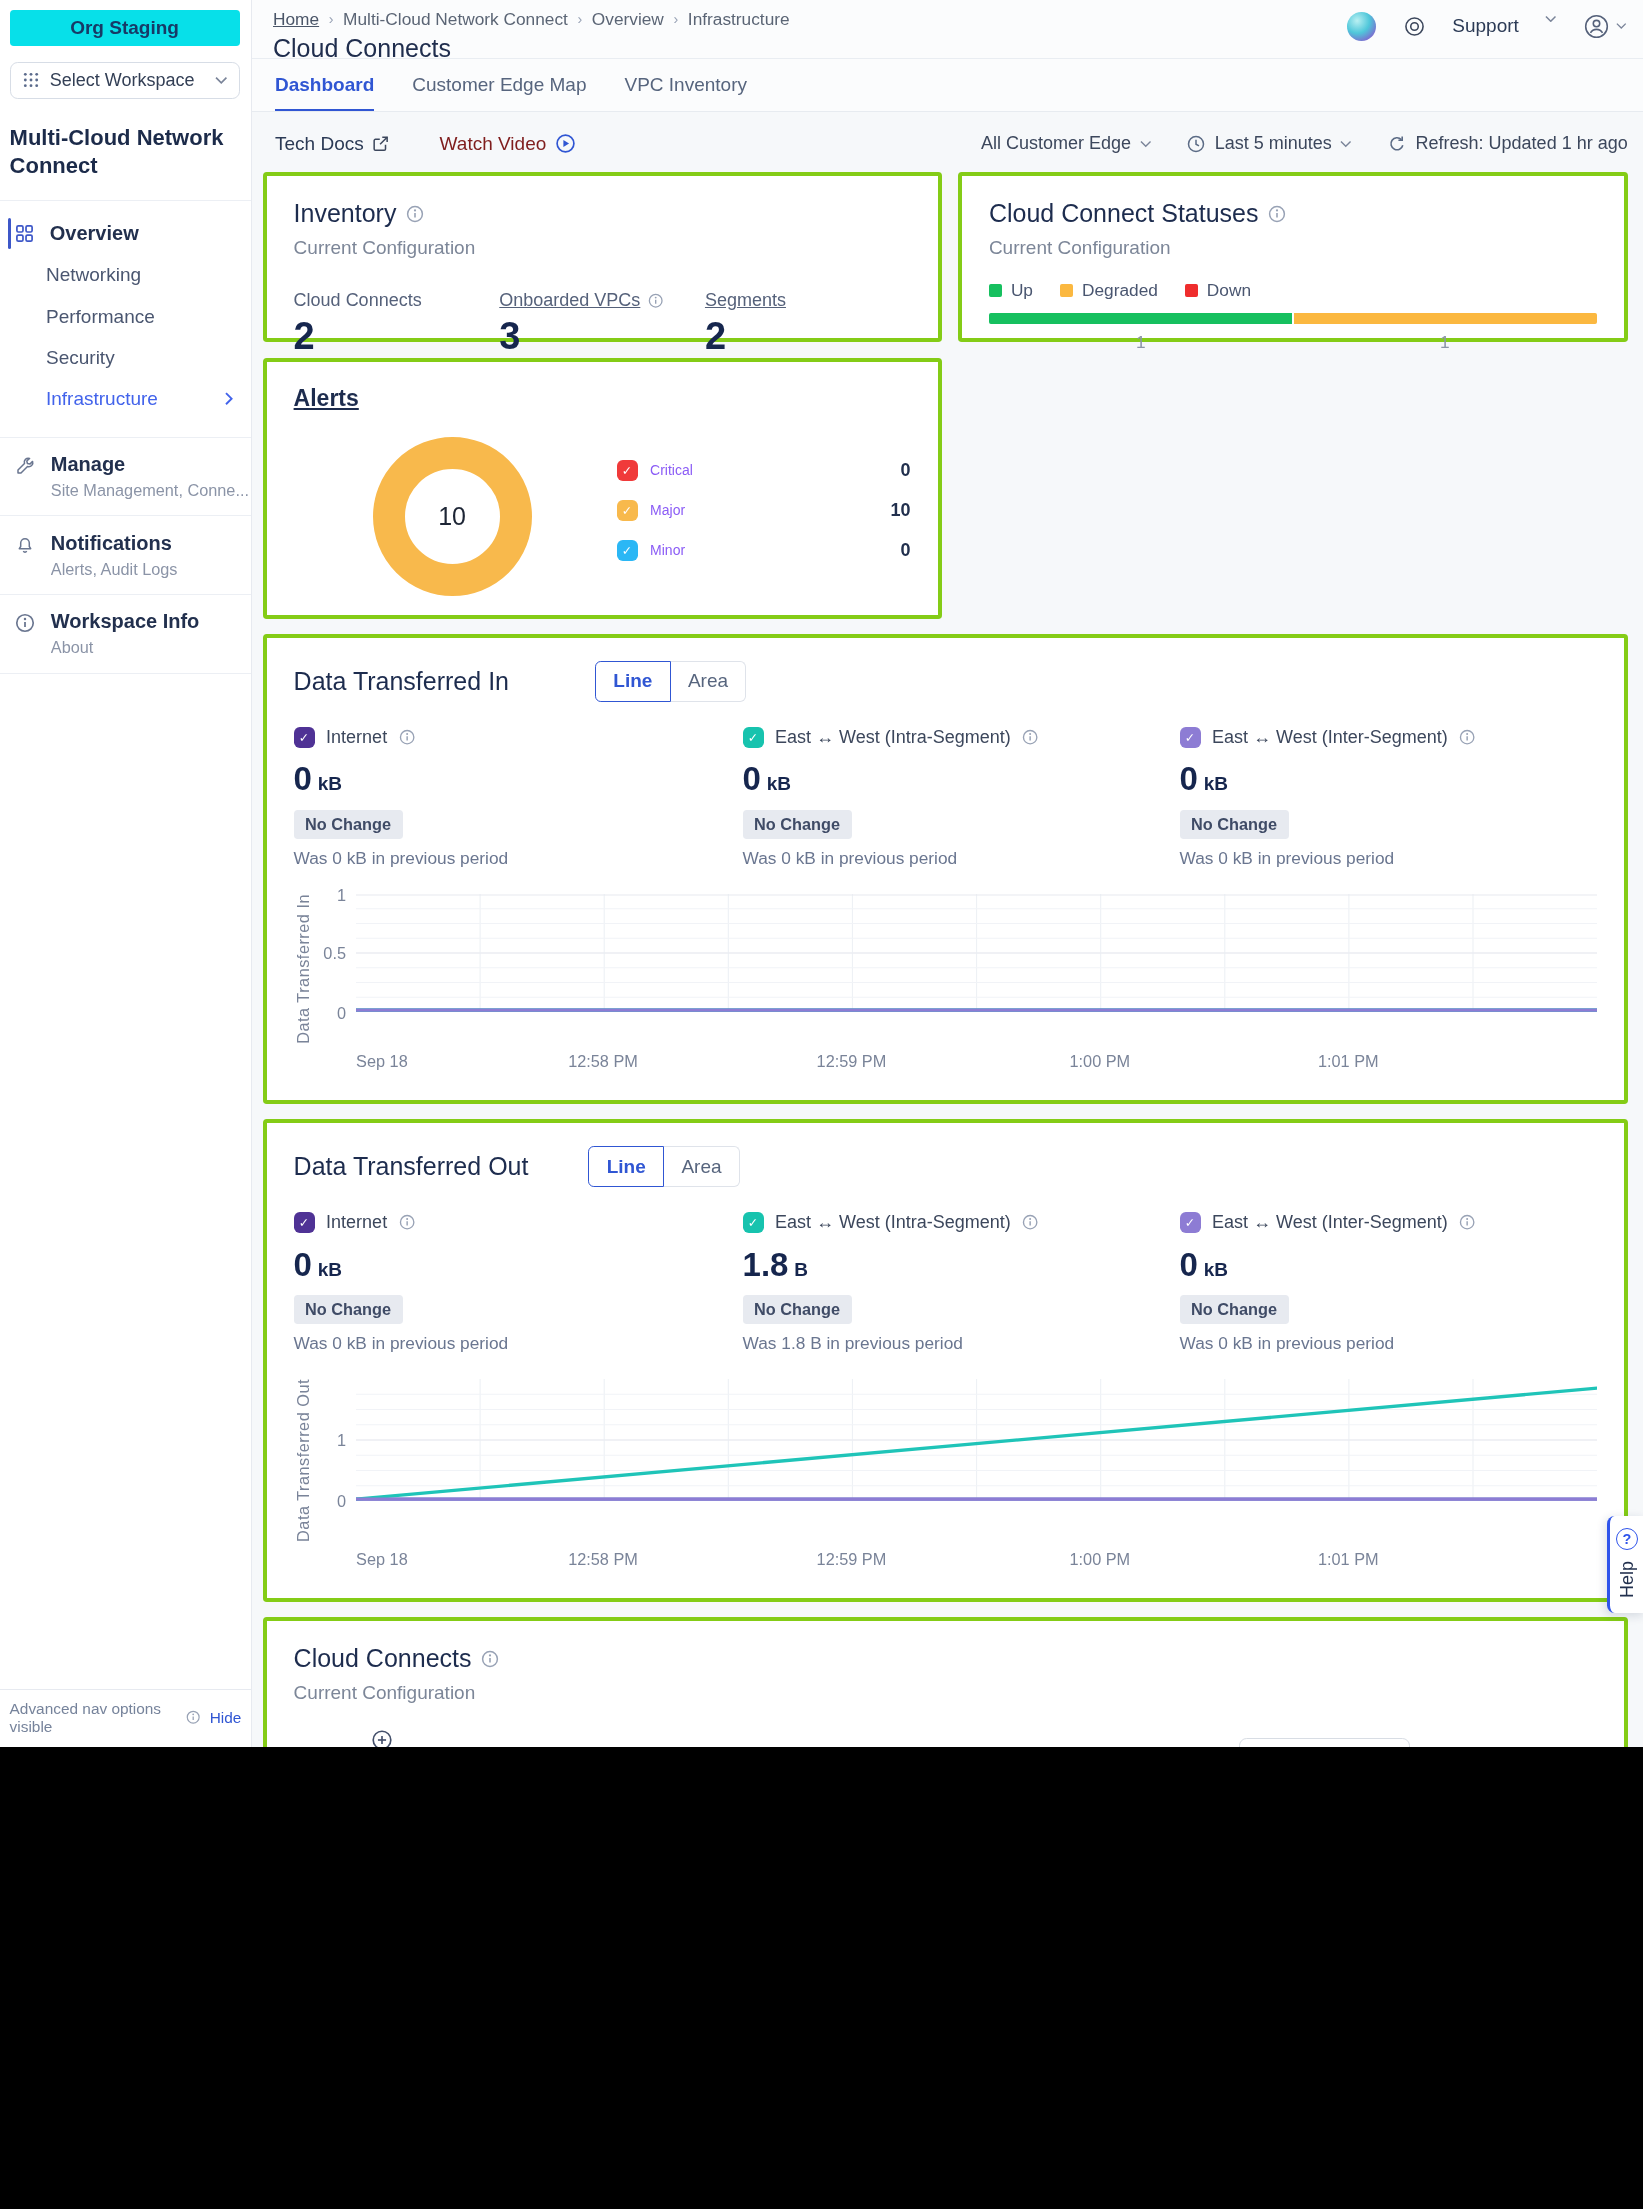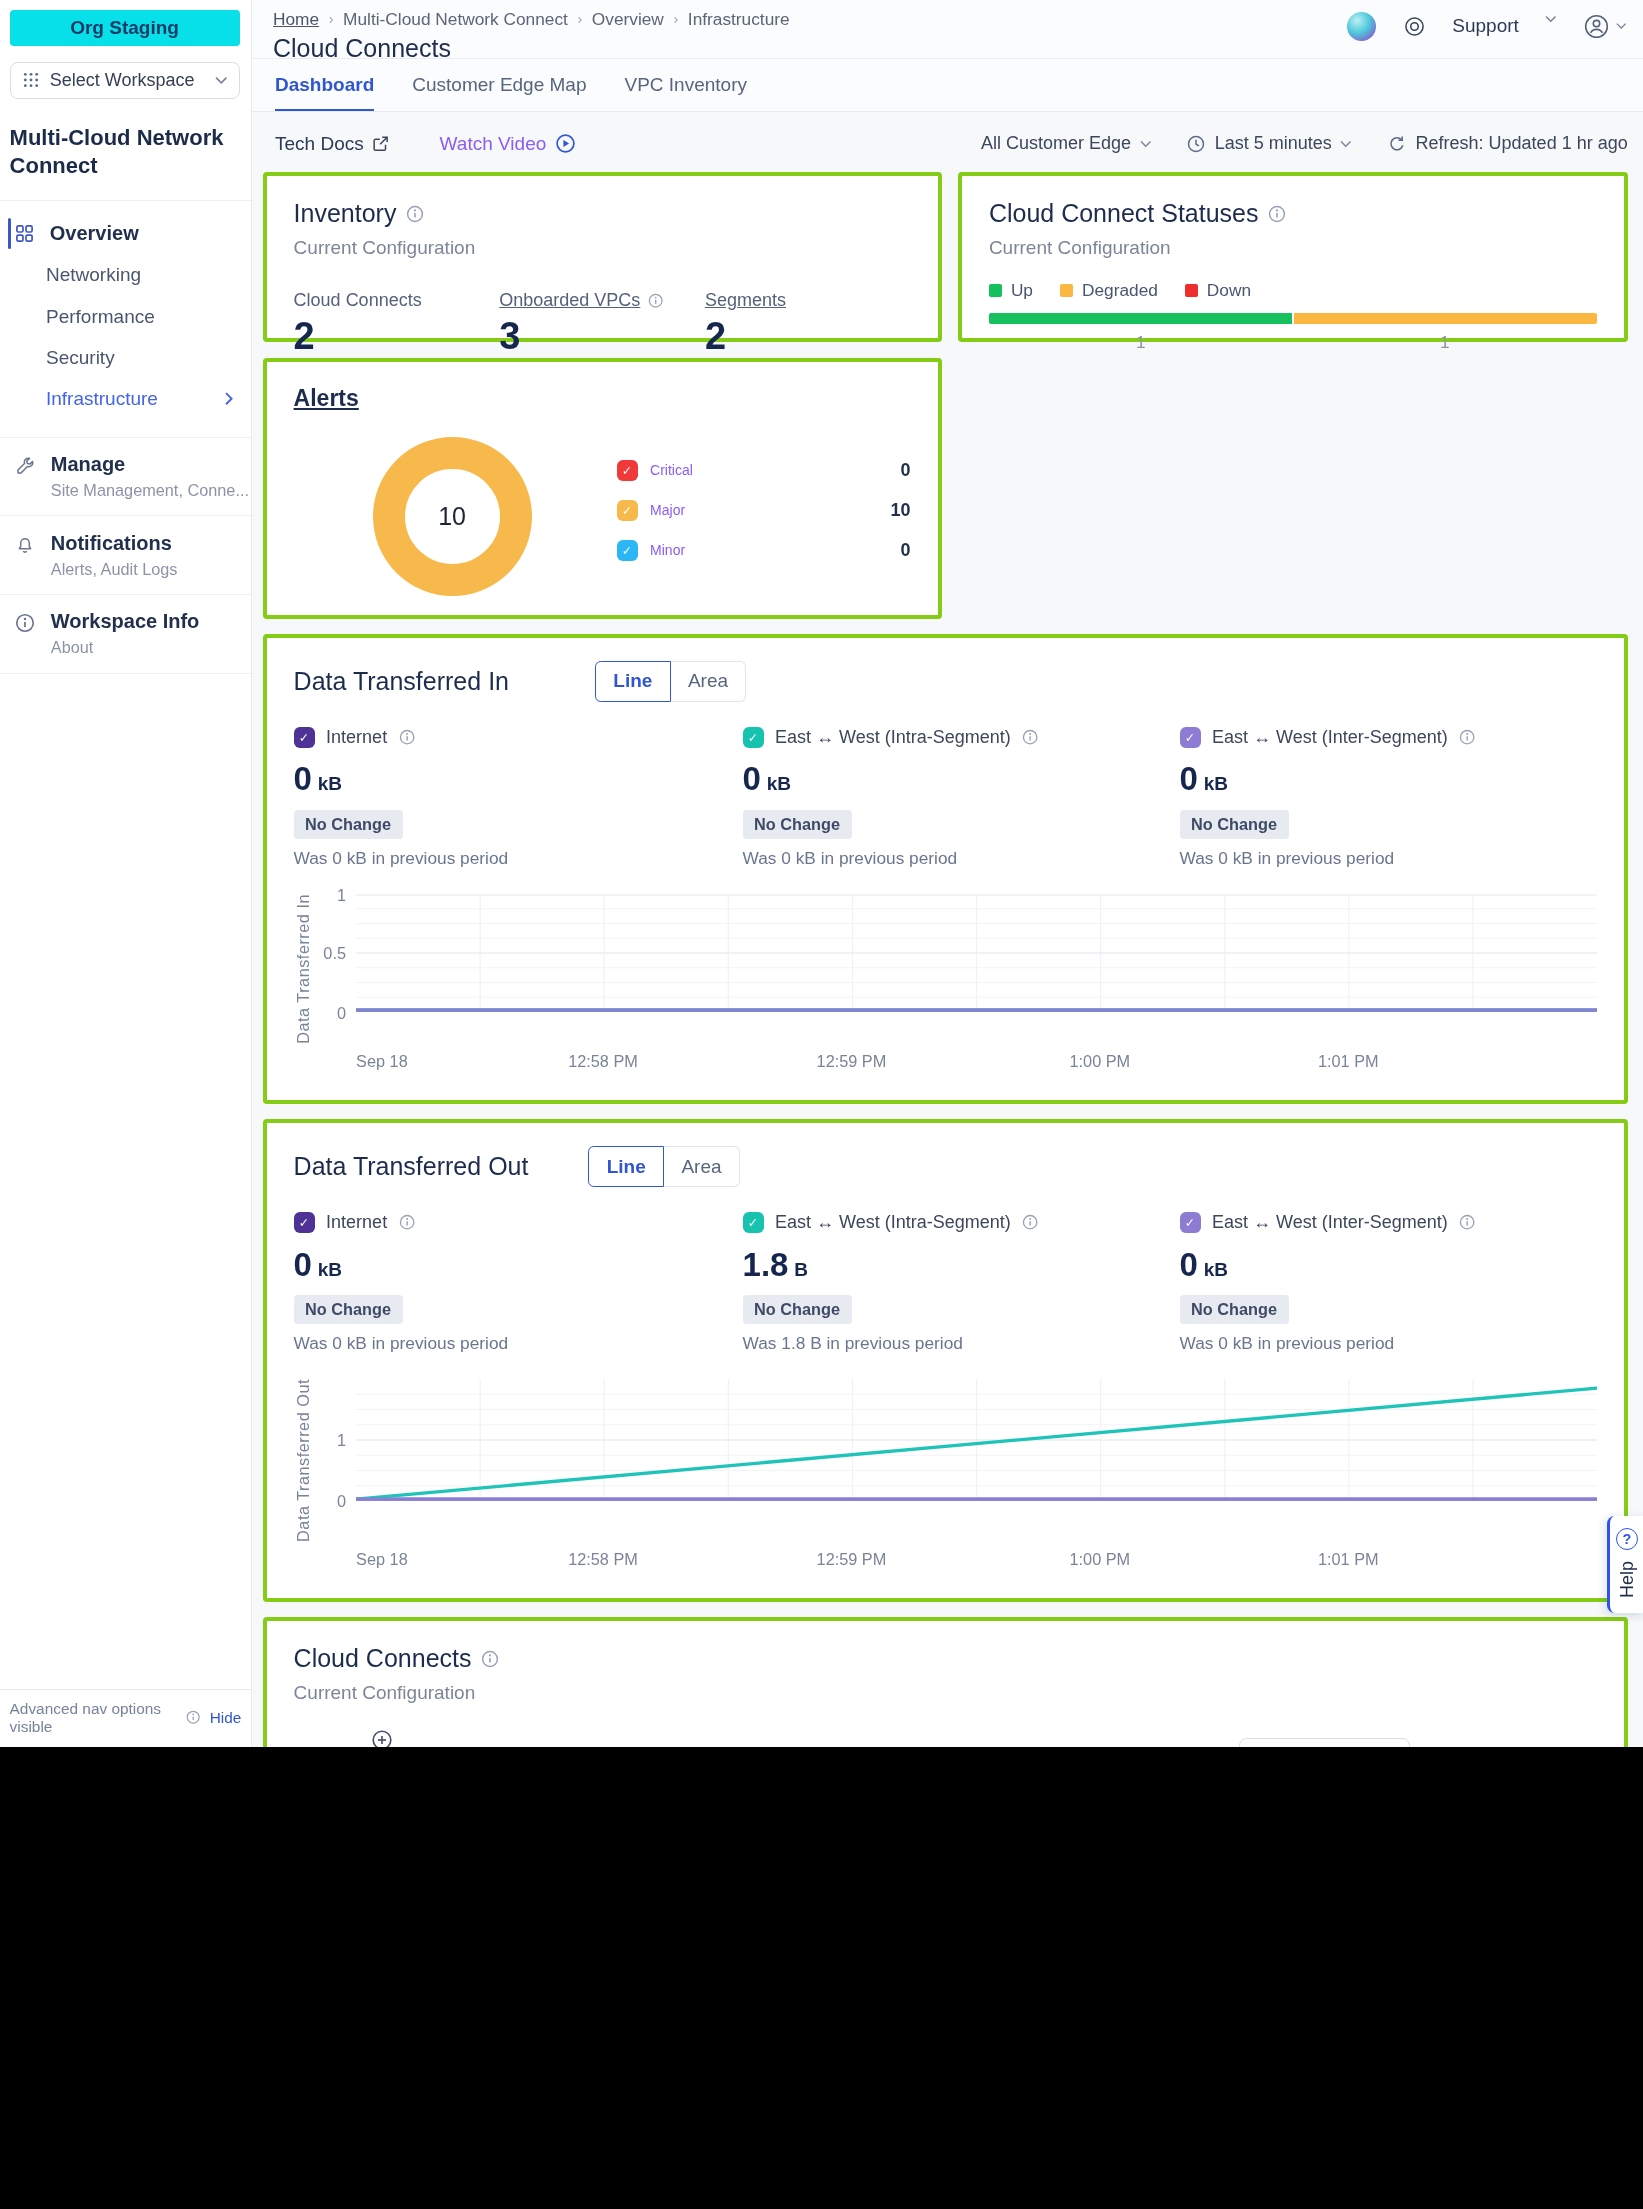--- a/index.html
+++ b/index.html
@@ -40,21 +40,21 @@
   .support { display: flex; gap: 26px; font-size: 19px; color: #2b3a55; cursor: pointer; }
   .avatar-wrap { display: flex; align-items: center; gap: 5.8px; cursor: pointer; }
 
   .tabs { display: flex; gap: 38px; padding: 15.4px 0 0 23px; border-bottom: 1px solid #e7ebf0; background: #fbfcfd; }
   .tab { font-size: 19px; color: #57657e; padding-bottom: 12.5px; cursor: pointer; border-bottom: 2.9px solid transparent; }
   .tab.active { color: #3056d3; font-weight: bold; border-bottom-color: #3056d3; }
 
   .toolbar { display: flex; justify-content: space-between; align-items: center; padding: 21px 16.3px 0 23px; }
   .tool-links { display: flex; align-items: center; gap: 50px; }
   .tech-docs { display: flex; align-items: center; gap: 8.6px; font-size: 19px; color: #2b3a55; cursor: pointer; }
-  .watch-video { display: flex; align-items: center; gap: 8.6px; font-size: 19px; color: #8b5cf6; cursor: pointer; }
+  .watch-video { display: flex; align-items: center; gap: 8.6px; font-size: 19px; color: #7f1d1d; cursor: pointer; }
   .filters { display: flex; align-items: center; gap: 35px; font-size: 18px; color: #3c475c; }
   .filter-item { display: flex; align-items: center; gap: 8.6px; cursor: pointer; }
 
   .cards { padding: 17.3px 16.3px 0 10.6px; }
   .card { background: #fff; border: 4px solid #84cc16; border-radius: 3.8px; padding: 23px 27px; }
   .row1 { display: flex; gap: 16.3px; }
   .inv-card { width: 679px; height: 170px; }
   .status-card { flex: 1; height: 170px; }
   .card-title-row { display: flex; align-items: center; gap: 9.6px; }
   .card-title { font-size: 25px; font-weight: 500; color: #1d2c4e; }

